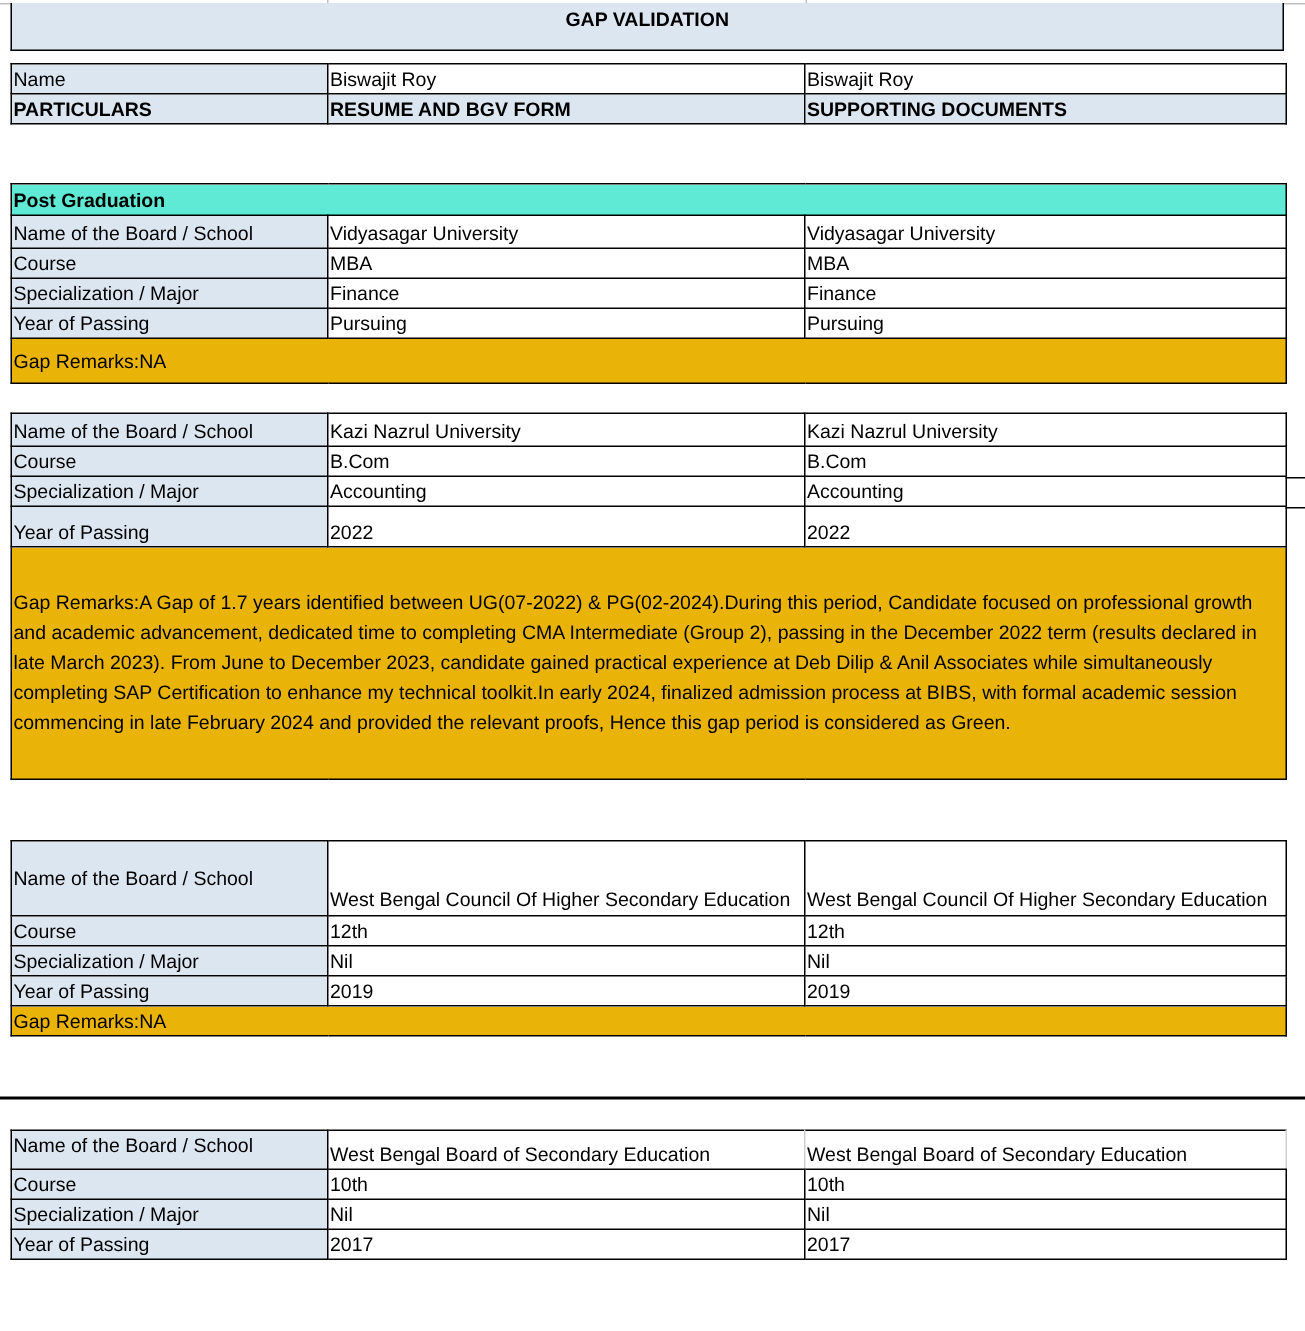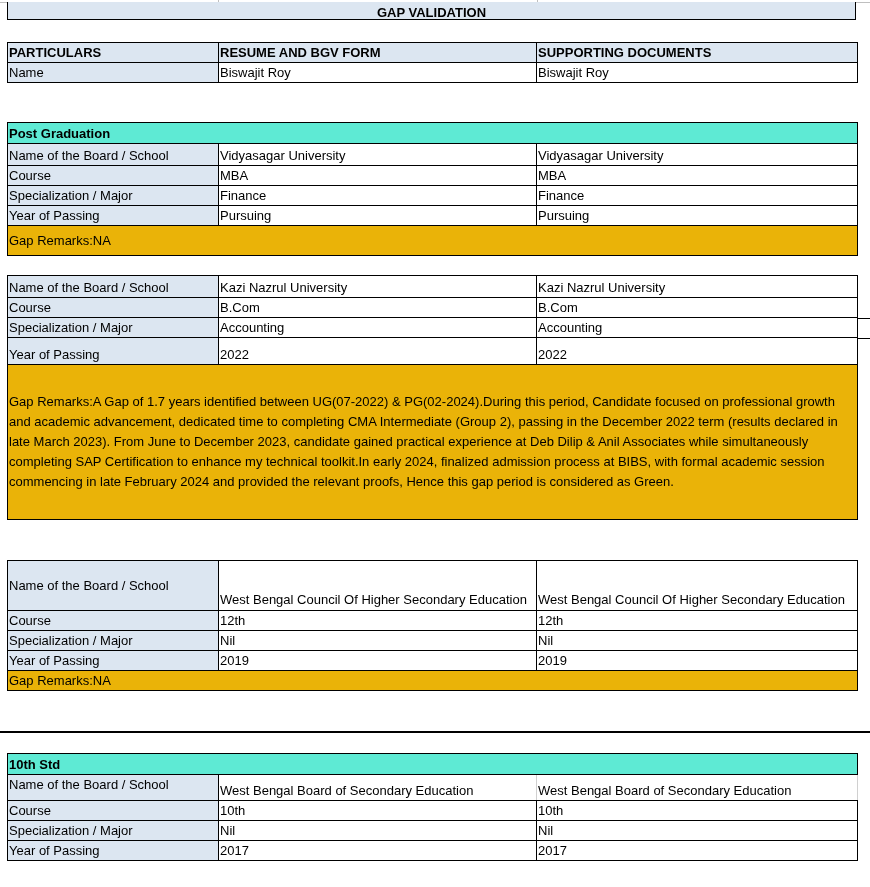--- a/index.html
+++ b/index.html
@@ -5,21 +5,21 @@
   html, body { margin: 0; padding: 0; background: #ffffff; }
   body {
     width: 870px; height: 887px; position: relative; overflow: hidden;
     font-family: "Liberation Sans", "DejaVu Sans", sans-serif;
     font-size: 13px; color: #000;
   }
   .gridline-top { position: absolute; left: 0; top: 2px; width: 870px; height: 1px; background: #bfbfbf; }
   .gridline-v { position: absolute; top: 0; width: 1px; height: 3px; background: #bfbfbf; }
 
   .title-box {
-    position: absolute; left: 7px; top: 2px; width: 849px; height: 18px;
+    position: absolute; left: 7px; top: 2px; width: 849px; height: 32px;
     background: #dce6f1; border: 1px solid #000; border-top: none; box-sizing: border-box;
     text-align: center; font-weight: bold; line-height: 21px; font-size: 13px;
   }
 
   .tbl { position: absolute; left: 7px; width: 850px; border-collapse: collapse; table-layout: fixed; }
   .tbl td {
     border: 1px solid #000; padding: 0 1px; height: 19px; line-height: 19px;
     white-space: nowrap; overflow: hidden; vertical-align: bottom; font-size: 13px;
   }
   .tbl col.c1 { width: 211px; }
@@ -51,29 +51,29 @@
 <div class="title-box">GAP VALIDATION</div>
 
 <table class="tbl" style="top:42px">
   <colgroup>
       <col class="c1">
       <col class="c2">
       <col class="c3">
     </colgroup>
   <tbody>
       <tr>
+    <td class="lbl">Name</td>
+    <td class="val">Biswajit Roy</td>
+    <td class="val">Biswajit Roy</td>
+  </tr>
+  <tr>
     <td class="hdr">PARTICULARS</td>
     <td class="hdr">RESUME AND BGV FORM</td>
     <td class="hdr">SUPPORTING DOCUMENTS</td>
   </tr>
-  <tr>
-    <td class="lbl">Name</td>
-    <td class="val">Biswajit Roy</td>
-    <td class="val">Biswajit Roy</td>
-  </tr>
 </tbody>
   </table>
 
 <table class="tbl" style="top:122px">
   <colgroup>
       <col class="c1">
       <col class="c2">
       <col class="c3">
     </colgroup>
   <tbody>
@@ -176,23 +176,20 @@
 
 <div class="thick-line"></div>
 
 <table class="tbl" style="top:753px">
   <colgroup>
       <col class="c1">
       <col class="c2">
       <col class="c3">
     </colgroup>
   <tbody>
-      <tr>
-    <td class="sec" colspan="3" style="height:20px">10th Std</td>
-  </tr>
   <tr>
     <td class="lbl" style="height:25px; vertical-align:top">Name of the Board / School</td>
     <td class="val light-border-right" style="height:25px">West Bengal Board of Secondary Education</td>
     <td class="val light-border-right" style="height:25px">West Bengal Board of Secondary Education</td>
   </tr>
   <tr>
     <td class="lbl">Course</td>
     <td class="val">10th</td>
     <td class="val">10th</td>
   </tr>

